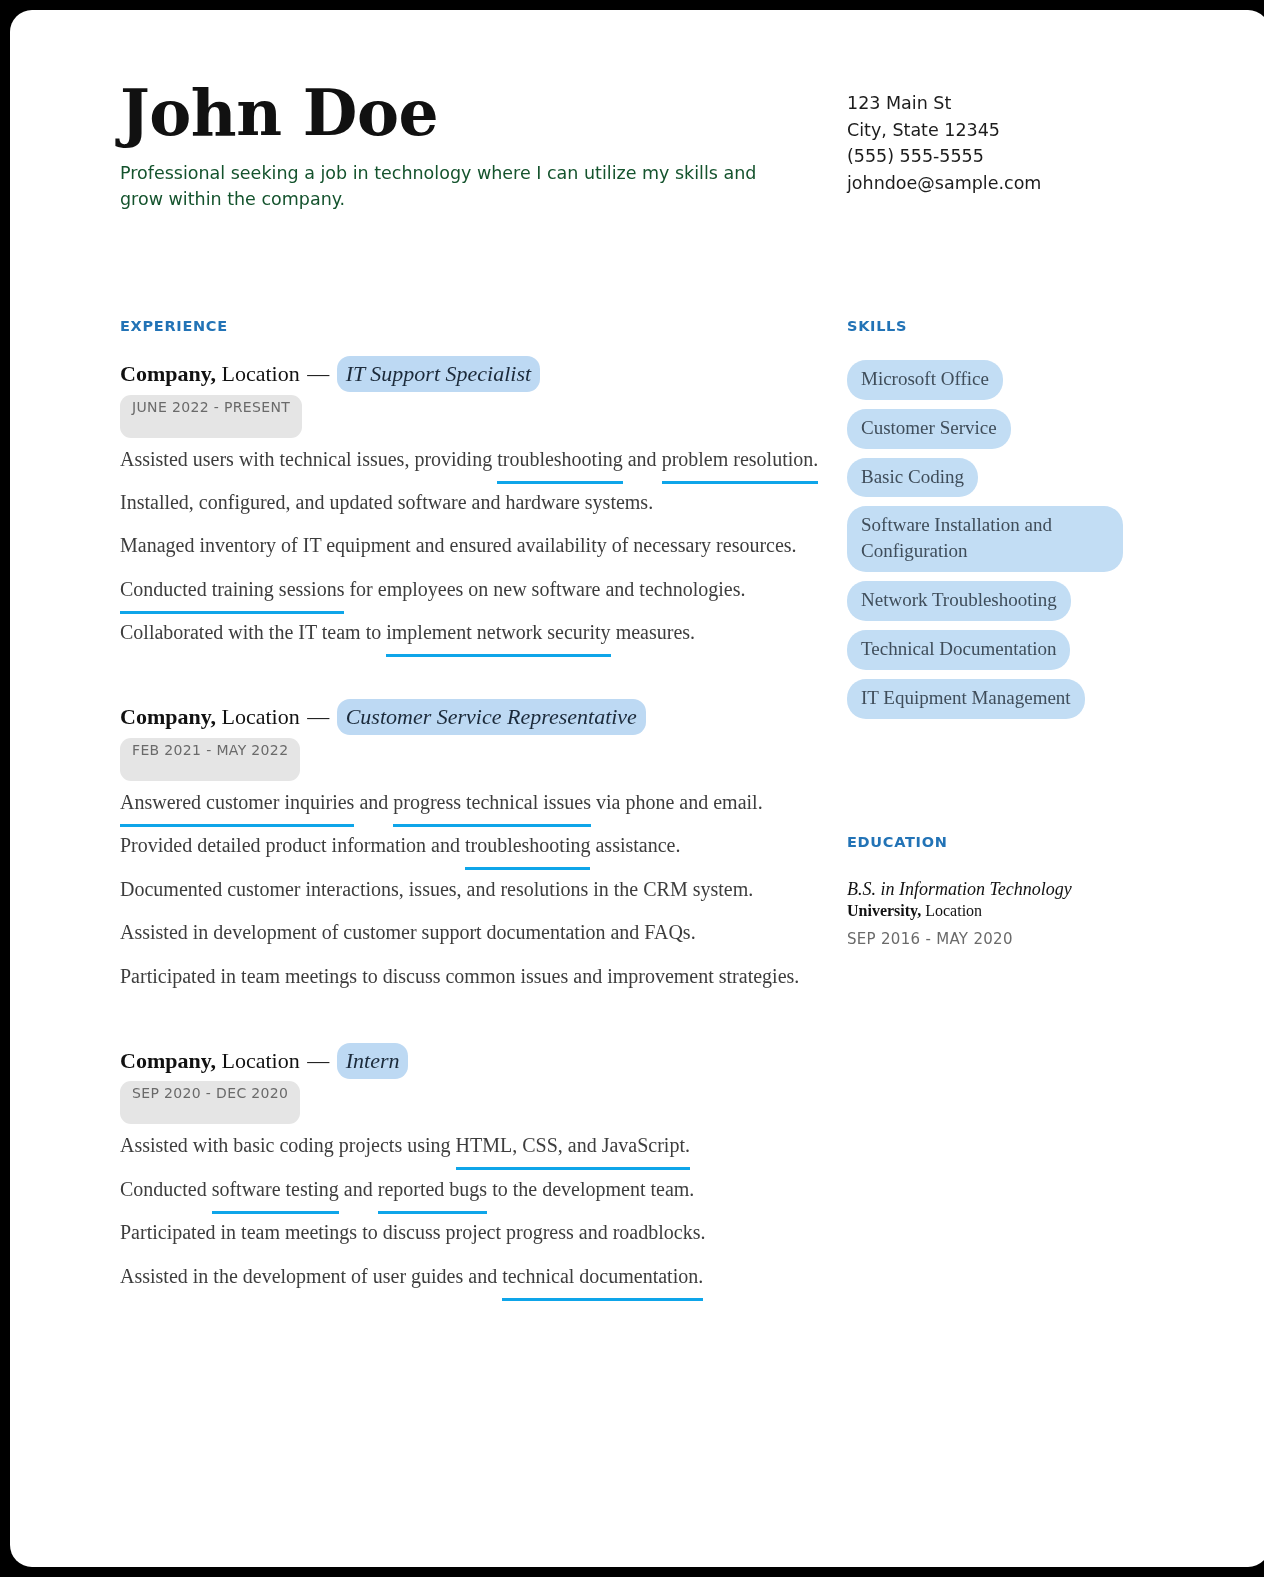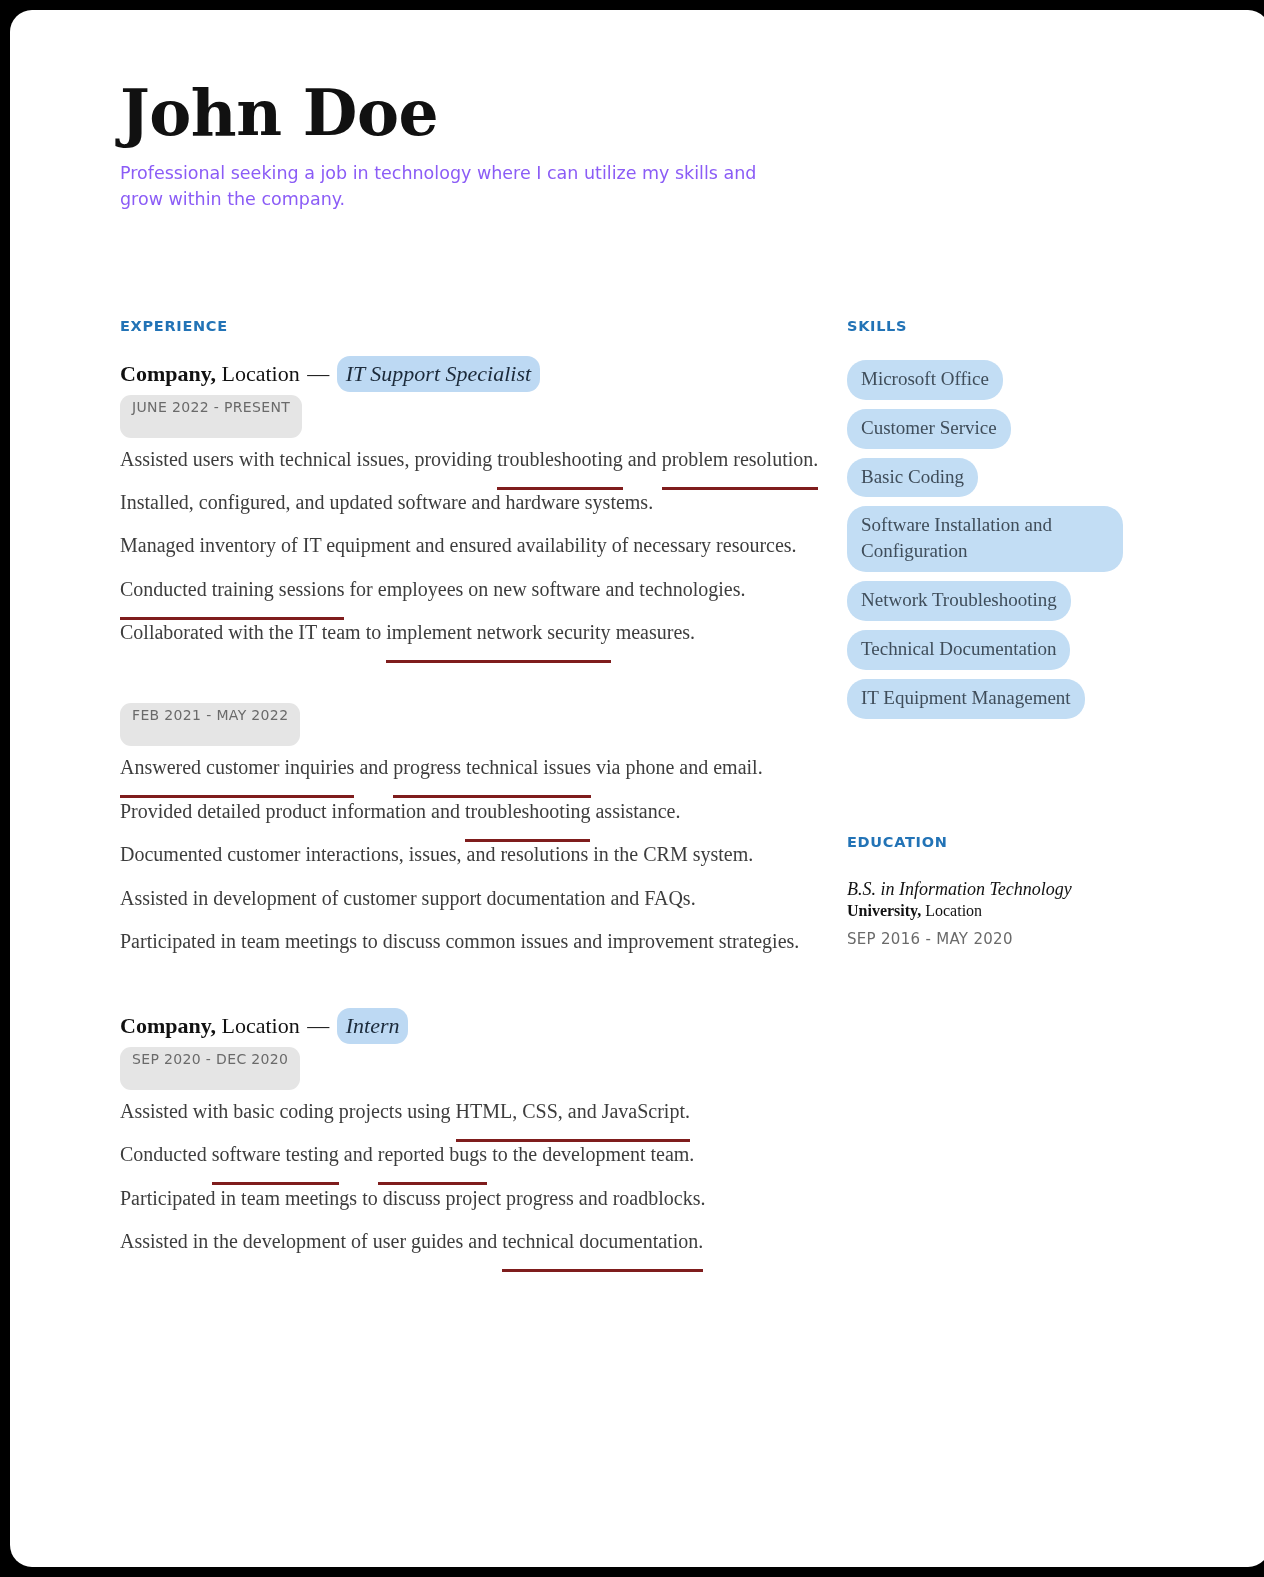--- a/index.html
+++ b/index.html
@@ -34,21 +34,21 @@
     font-size: 63px;
     line-height: 1.05;
     letter-spacing: -0.5px;
     color: #111111;
     margin: 0 0 14px 0;
   }
   .summary {
     font-family: "DejaVu Sans", "Liberation Sans", sans-serif;
     font-size: 17.5px;
     line-height: 1.5;
-    color: #8b5cf6;
+    color: #14532d;
     max-width: 665px;
     margin: 0;
   }
   .contact {
     position: absolute;
     left: 727px;
     top: 10px;
     font-family: "DejaVu Sans", "Liberation Sans", sans-serif;
     font-size: 17.5px;
     line-height: 1.52;
@@ -111,22 +111,22 @@
 
   .bullets { margin: 0; }
   .bullet {
     font-size: 20px;
     line-height: 1.47;
     color: #3d3d3d;
     margin: 0 0 14px 0;
   }
   .bullet:last-child { margin-bottom: 0; }
   .hl {
-    border-bottom: 3px solid #7f1d1d;
-    padding-bottom: 17px;
+    border-bottom: 3px solid #0ea5e9;
+    padding-bottom: 11px;
   }
 
   
   .skills-list { margin: 0; }
   .skill {
     display: block;
     background: #c2ddf4;
     border-radius: 19px;
     padding: 6px 14px 8px 14px;
     font-size: 19px;
@@ -166,39 +166,46 @@
 </style>
 </head>
 <body>
 
 <div class="page">
   <div class="inner">
 
     <div class="header">
       <h1 class="name">John Doe</h1>
       <p class="summary">Professional seeking a job in technology where I can utilize my skills and grow within the company.</p>
+      <div class="contact">
+        <div>123 Main St</div>
+        <div>City, State 12345</div>
+        <div>(555) 555-5555</div>
+        <div>johndoe@sample.com</div>
+      </div>
     </div>
 
     <div class="body-cols">
 
       <div class="col-left">
         <div class="section-title">EXPERIENCE</div>
         <div id="jobs-container">
             <div class="job">
               <div class="job-head"><span class="job-company">Company,</span> <span class="job-location">Location</span><span class="job-dash"> — </span><span class="job-title">IT Support Specialist</span></div>
               <div><span class="job-date">JUNE 2022 - PRESENT</span></div>
               <div class="bullets">
                 <p class="bullet">Assisted users with technical issues, providing <span class="hl">troubleshooting</span> and <span class="hl">problem resolution.</span></p>
                 <p class="bullet">Installed, configured, and updated software and hardware systems.</p>
                 <p class="bullet">Managed inventory of IT equipment and ensured availability of necessary resources.</p>
                 <p class="bullet"><span class="hl">Conducted training sessions</span> for employees on new software and technologies.</p>
                 <p class="bullet">Collaborated with the IT team to <span class="hl">implement network security</span> measures.</p>
               </div>
             </div>
             <div class="job">
+              <div class="job-head"><span class="job-company">Company,</span> <span class="job-location">Location</span><span class="job-dash"> — </span><span class="job-title">Customer Service Representative</span></div>
               <div><span class="job-date">FEB 2021 - MAY 2022</span></div>
               <div class="bullets">
                 <p class="bullet"><span class="hl">Answered customer inquiries</span> and <span class="hl">progress technical issues</span> via phone and email.</p>
                 <p class="bullet">Provided detailed product information and <span class="hl">troubleshooting</span> assistance.</p>
                 <p class="bullet">Documented customer interactions, issues, and resolutions in the CRM system.</p>
                 <p class="bullet">Assisted in development of customer support documentation and FAQs.</p>
                 <p class="bullet">Participated in team meetings to discuss common issues and improvement strategies.</p>
               </div>
             </div>
             <div class="job">

